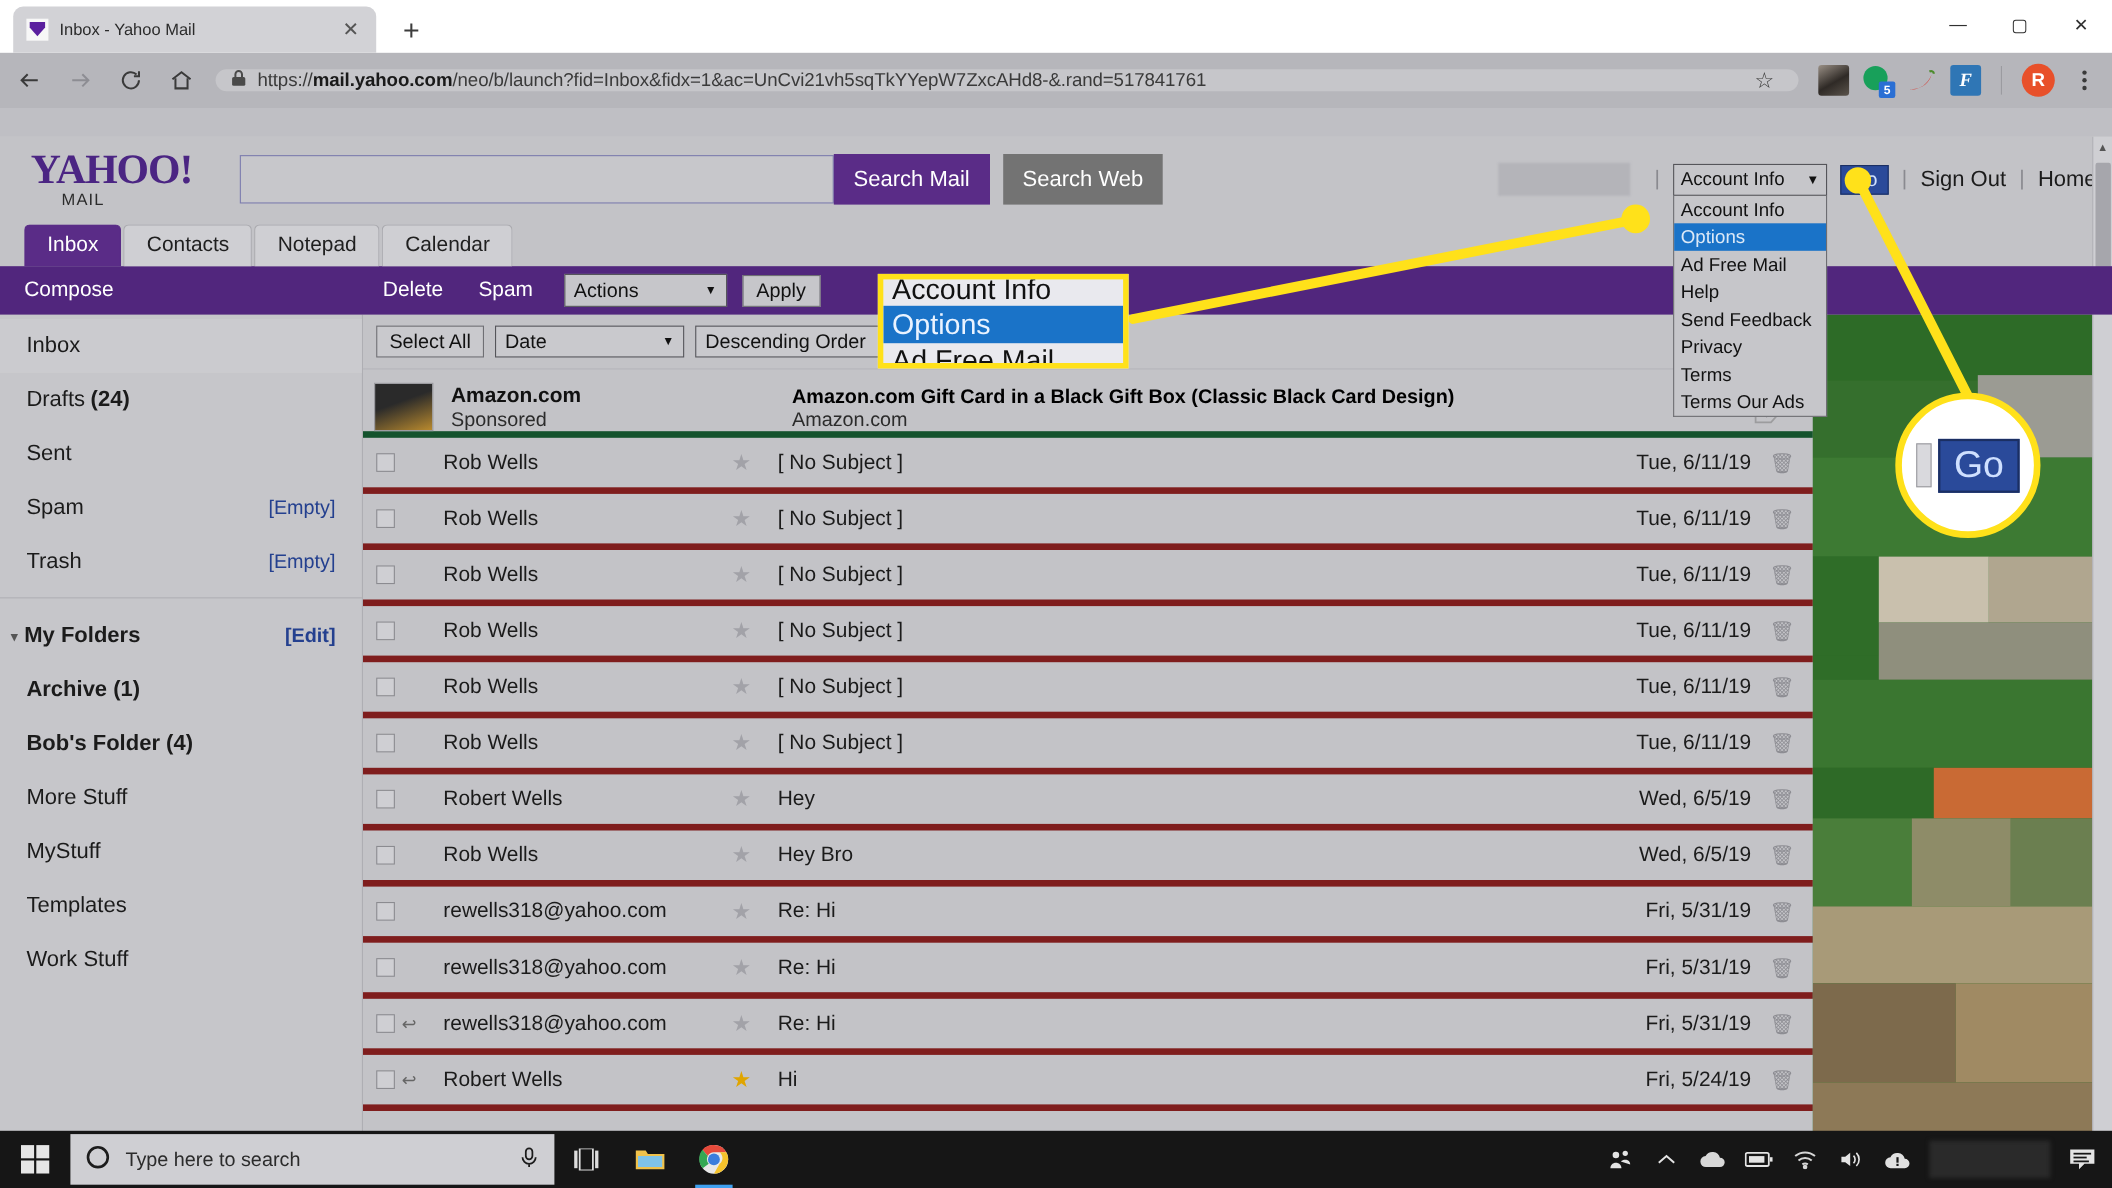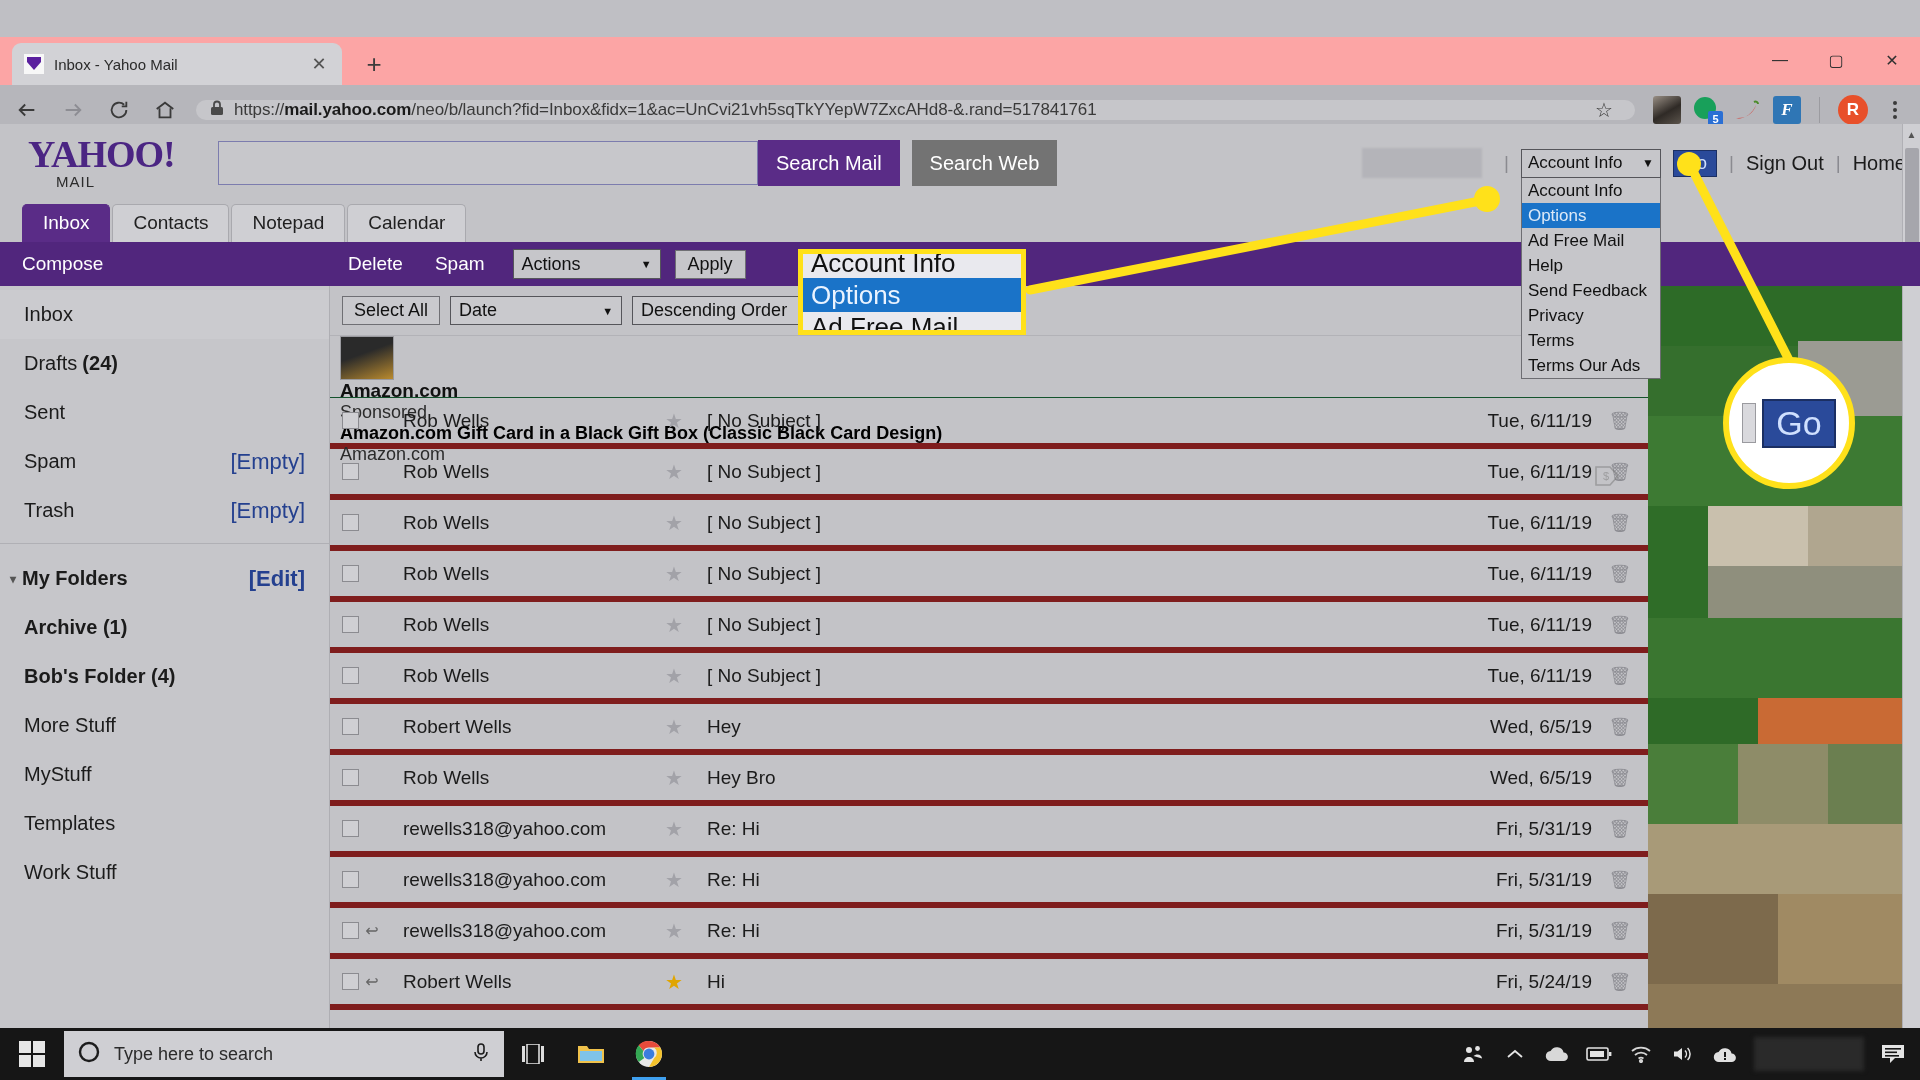--- a/index.html
+++ b/index.html
@@ -10,23 +10,22 @@
     background: #bfbfc4;
   }
 
   
   .browser-chrome { background: #b6b6bb; }
   .tabstrip {
     height: 48px;
     display: flex;
     align-items: flex-end;
     padding-left: 12px;
-    background: #fca5a5;
-    position: relative;
-    margin-top: 37px;
+    background: #ffffff;
+    position: relative;
   }
   .tab {
     height: 42px;
     width: 330px;
     background: #d2d2d6;
     border-radius: 9px 9px 0 0;
     display: flex;
     align-items: center;
     padding: 0 12px;
     gap: 10px;
@@ -273,21 +272,21 @@
     padding-top: 4px;
   }
   .folder {
     height: 49px;
     display: flex; align-items: center;
     padding: 0 24px 0 24px;
     font-size: 20px;
     color: #1b1b1b;
   }
   .folder .cnt { font-weight: 700; padding-left: 5px; }
-  .folder .right { margin-left: auto; color: #24408f; font-size: 22px; }
+  .folder .right { margin-left: auto; color: #24408f; font-size: 18px; }
   .divider { height: 1px; background: #b0b0b5; margin: 8px 0 10px; }
   .folder.head { font-weight: 700; padding-left: 10px; }
   .folder.head .tri { margin-right: 6px; color: #555; font-size: 12px; }
   .folder.bold { font-weight: 700; }
 
   
   .maillist { flex: 1; background: #c3c3c7; position: relative; min-width: 0; }
   .listbar {
     height: 50px;
     display: flex; align-items: center;
@@ -302,25 +301,24 @@
     background: #c9c9cd; border: 1px solid #55555a;
     height: 29px; display: flex; align-items: center;
     padding: 0 8px; font-size: 18px; color: #111;
   }
   .lb-sel.w1 { width: 172px; }
   .lb-sel.w2 { width: 190px; }
   .lb-sel .caret { margin-left: auto; font-size: 11px; }
 
   .ad-row {
     height: 62px;
-    display: flex; align-items: flex-start;
+    display: flex; align-items: flex-end;
     padding-left: 10px;
-    border-bottom: 1px solid #14532d;
+    border-bottom: 6px solid #14532d;
     background: #c3c3c7;
-    flex-direction: column;
   }
   .ad-thumb {
     width: 54px; height: 44px; flex: none;
     background: linear-gradient(160deg,#2a2a2a 40%, #b98a2e 100%);
     border: 1px solid #9a9a9f;
     position: relative;
     margin-right: 16px;
   }
   .ad-sender { width: 310px; }
   .ad-sender .n { font-size: 19px; font-weight: 700; color: #111; }

